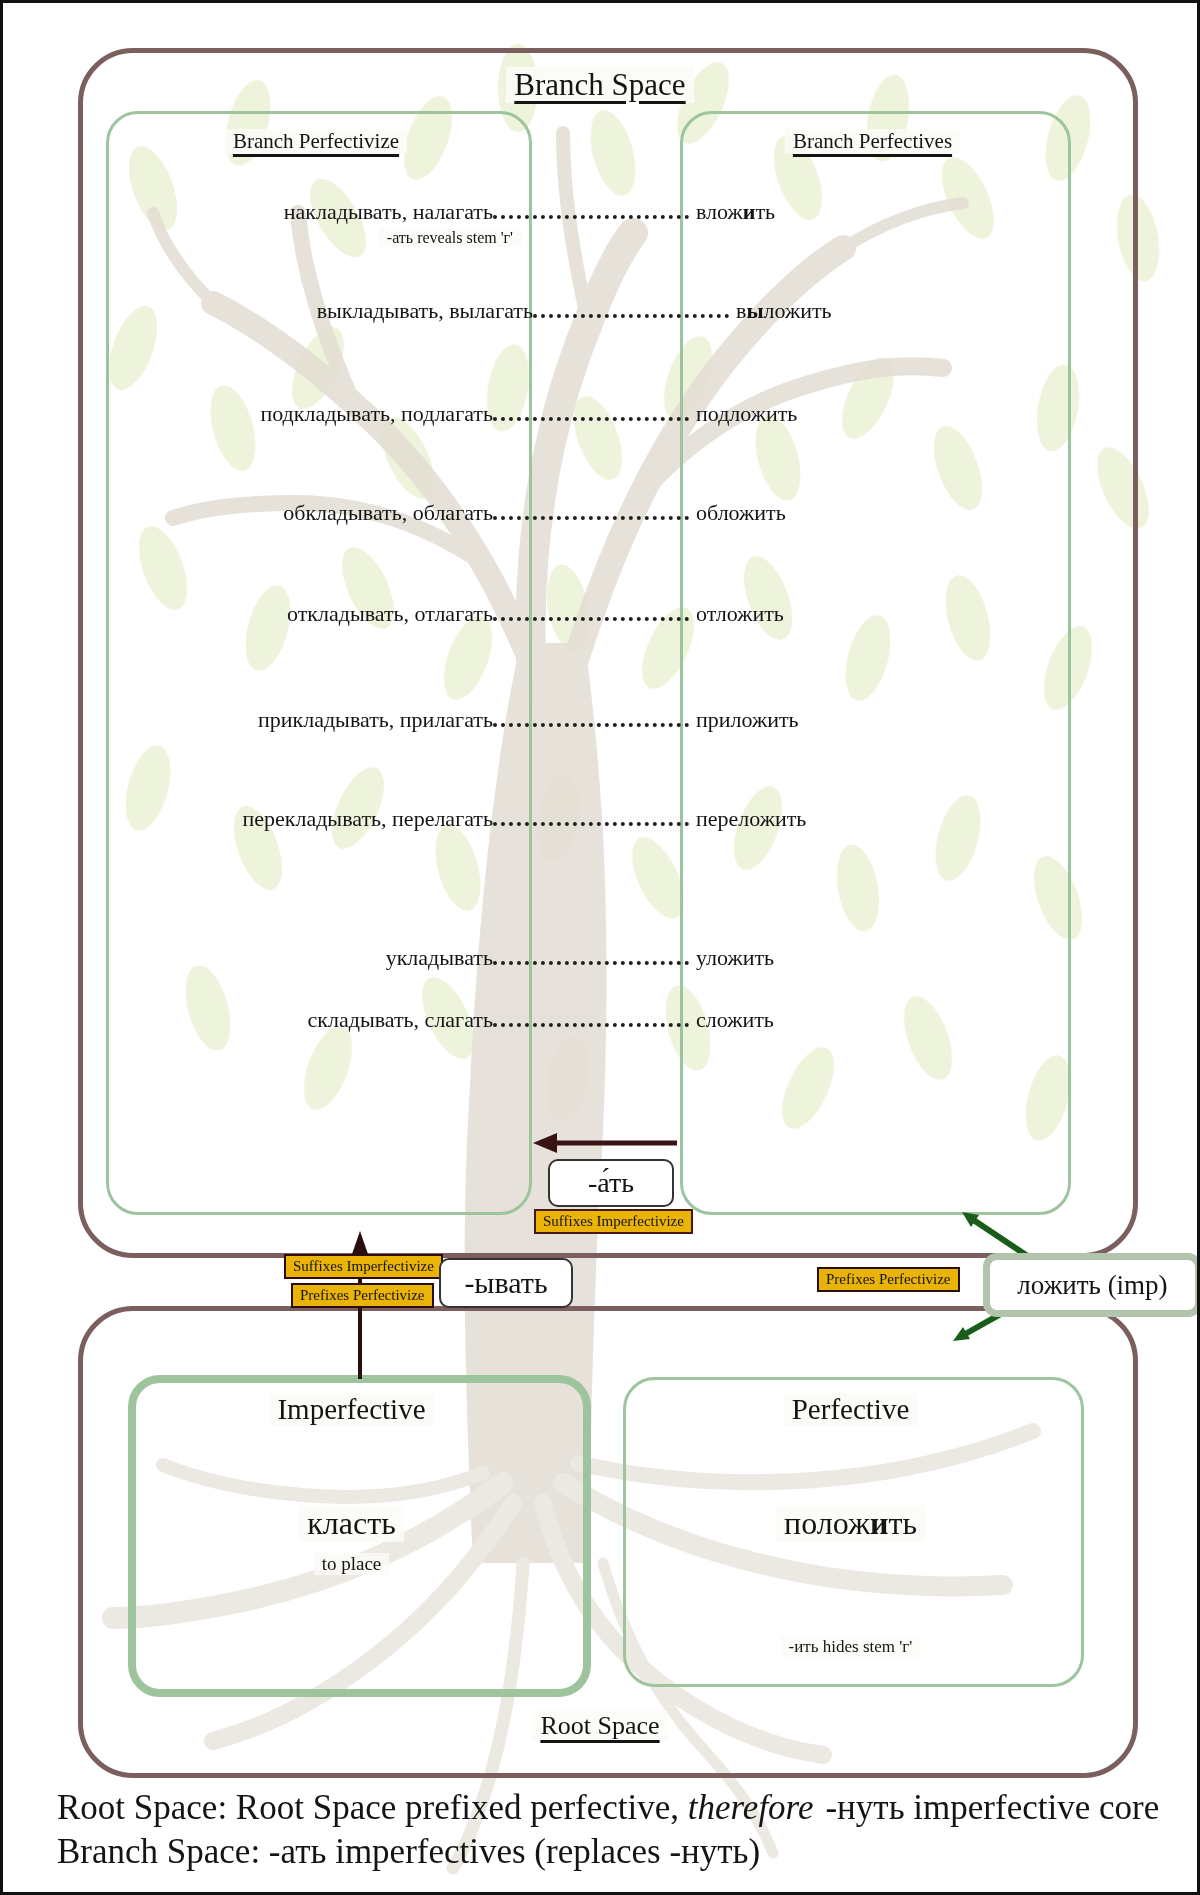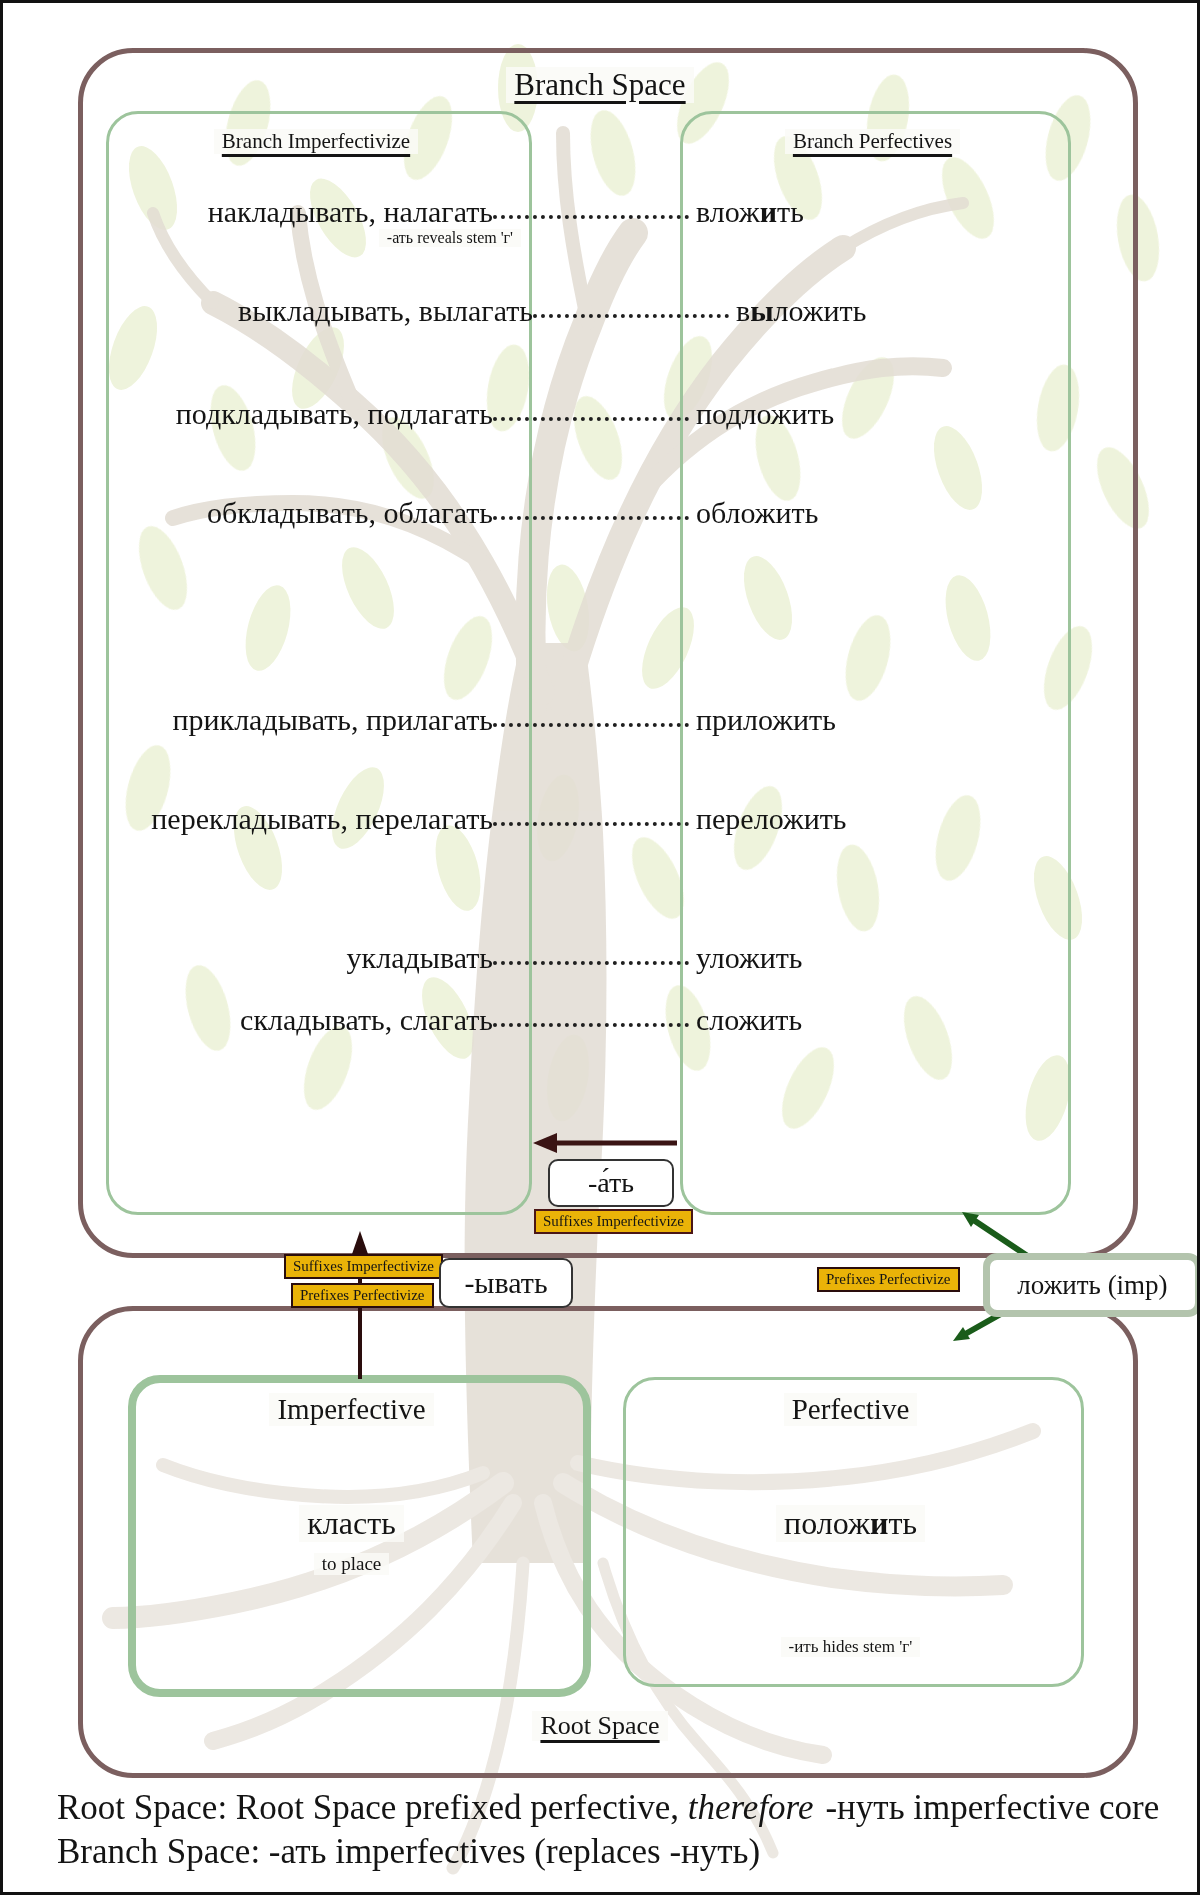--- a/index.html
+++ b/index.html
@@ -22,21 +22,21 @@
     background:transparent;z-index:1;
   }
   .chip{background:rgba(250,250,247,.85);padding:0 8px;display:inline-block;}
   .ul{text-decoration:underline;text-decoration-thickness:2.5px;text-underline-offset:6px;}
   .heading{width:100%;text-align:center;z-index:2;}
   .title-main{font-size:31px;}
   .col-head{font-size:21px;}
   
   .vrow{
     position:absolute;left:0;width:100%;display:flex;align-items:flex-end;
-    font-size:30px;line-height:30px;z-index:2;
+    font-size:22px;line-height:30px;z-index:2;
   }
   .vrow .lt{width:490px;text-align:right;white-space:nowrap;}
   .vrow .dots{width:196px;height:0;border-bottom:4px dotted #1f1f1f;margin:0 0 8px 0;flex:none;}
   .vrow .rt{padding-left:7px;text-align:left;white-space:nowrap;}
   .bld{font-weight:bold;}
   .rownote{
     position:absolute;left:0;width:518px;text-align:right;font-size:16px;z-index:2;
   }
   
   .capbox{
@@ -148,21 +148,21 @@
   </svg>
 
   <div class="space" style="left:75px;top:45px;width:1050px;height:1200px;"></div>
   <div class="abs heading" style="top:64px;">
     <span class="chip ul title-main">Branch Space</span>
   </div>
 
   <div class="gbox" style="left:103px;top:108px;width:420px;height:1098px;"></div>
   <div class="gbox" style="left:677px;top:108px;width:385px;height:1098px;"></div>
   <div class="abs heading" style="left:103px;top:126px;width:420px;">
-    <span class="chip ul col-head">Branch Imperfectivize</span>
+    <span class="chip ul col-head">Branch Perfectivize</span>
   </div>
   <div class="abs heading" style="left:677px;top:126px;width:385px;">
     <span class="chip ul col-head">Branch Perfectives</span>
   </div>
 
   <div class="vrow" style="top:194px;">
     <span class="lt">накладывать, налагать</span>
       <span class="dots"></span>
       <span class="rt"><span>влож</span><span class="bld">и</span><span>ть</span></span>
   </div>
@@ -176,20 +176,25 @@
   </div>
   <div class="vrow" style="top:495px;">
     <span class="lt">обкладывать, облагать</span>
       <span class="dots"></span>
       <span class="rt"><span>обложить</span><span class="bld"></span><span></span></span>
   </div>
   <div class="vrow" style="top:396px;">
     <span class="lt">подкладывать, подлагать</span>
       <span class="dots"></span>
       <span class="rt"><span>подложить</span><span class="bld"></span><span></span></span>
+  </div>
+  <div class="vrow" style="top:596px;">
+    <span class="lt">откладывать, отлагать</span>
+      <span class="dots"></span>
+      <span class="rt"><span>отложить</span><span class="bld"></span><span></span></span>
   </div>
   <div class="vrow" style="top:702px;">
     <span class="lt">прикладывать, прилагать</span>
       <span class="dots"></span>
       <span class="rt"><span>приложить</span><span class="bld"></span><span></span></span>
   </div>
   <div class="vrow" style="top:801px;">
     <span class="lt">перекладывать, перелагать</span>
       <span class="dots"></span>
       <span class="rt"><span>переложить</span><span class="bld"></span><span></span></span>

